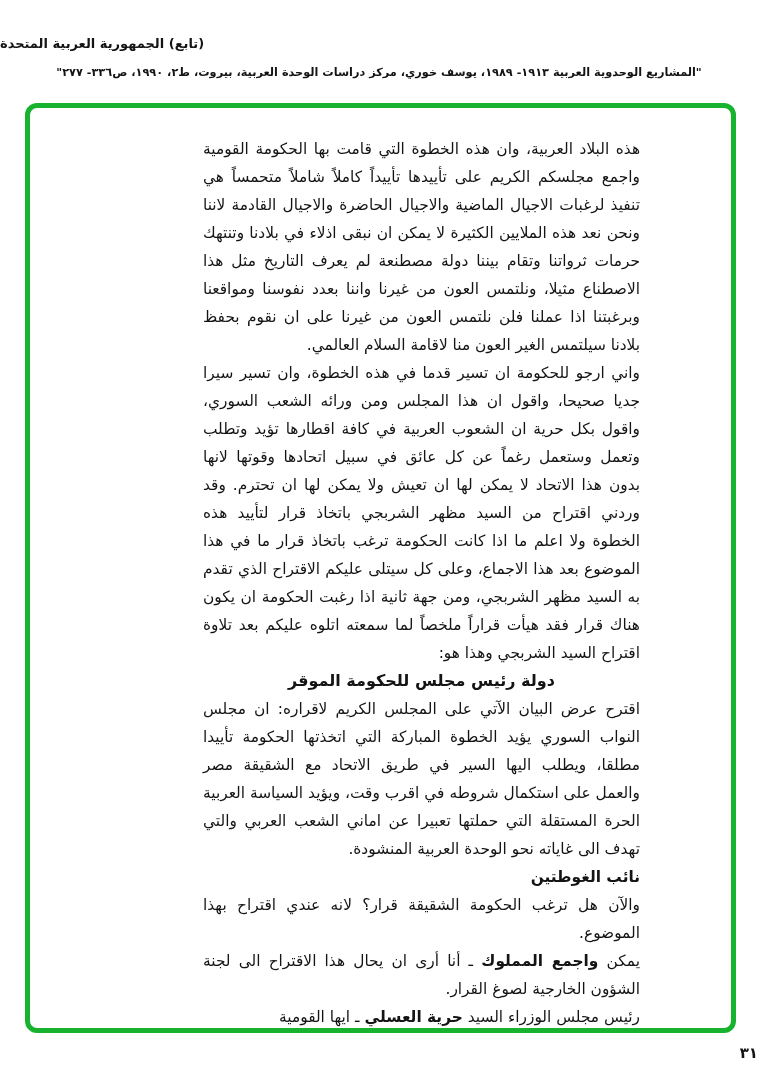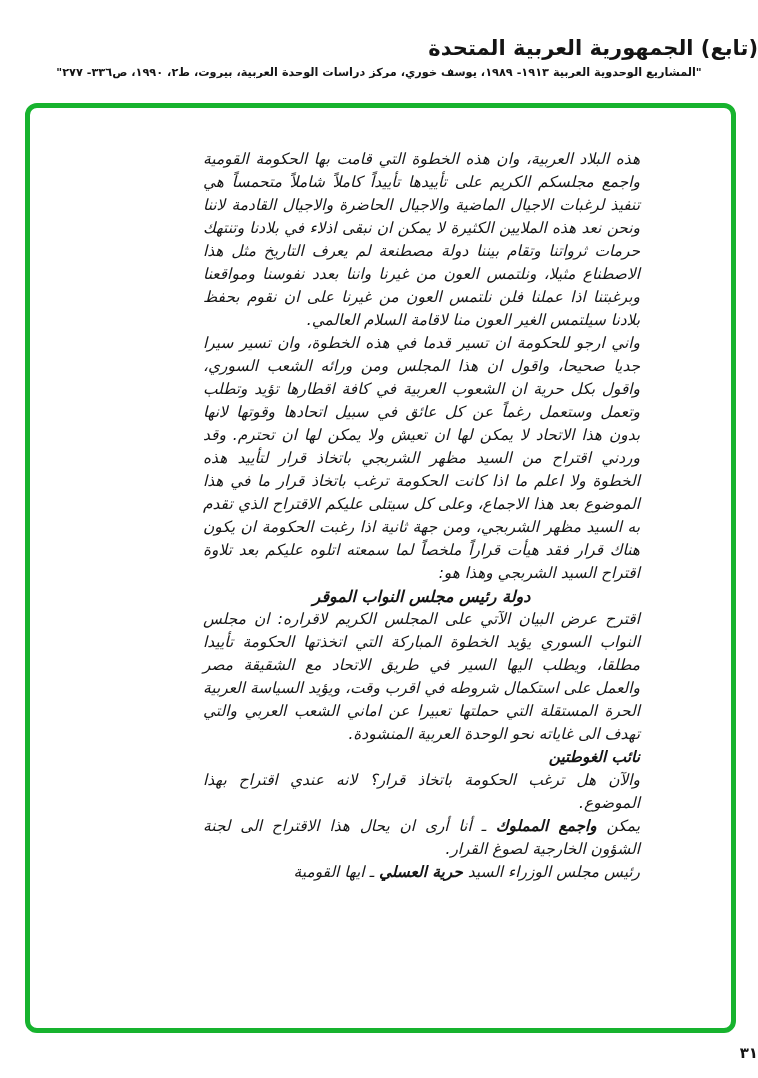--- a/index.html
+++ b/index.html
@@ -11,22 +11,22 @@
     direction: rtl;
     font-family: "DejaVu Sans", sans-serif;
     color: #141414;
     overflow: hidden;
   }
   .header-title {
     position: absolute;
     top: 36px;
     left: 0;
     right: 0;
-    text-align: right;
-    font-size: 21px;
+    text-align: left;
+    font-size: 13px;
     font-weight: bold;
     letter-spacing: 0.2px;
   }
   .header-source {
     position: absolute;
     top: 66px;
     left: 30px;
     right: 30px;
     text-align: center;
     font-size: 11.3px;
@@ -38,28 +38,27 @@
     left: 25px;
     top: 103px;
     width: 711px;
     height: 930px;
     border: 5px solid #17b32e;
     border-radius: 12px;
     background: transparent;
   }
   .content {
     position: absolute;
-    top: 148px;
+    top: 135px;
     right: 118px;
     width: 437px;
     font-size: 15.4px;
-    line-height: 23px;
+    line-height: 28px;
     text-align: justify;
     text-align-last: right;
-    font-style: italic;
   }
   .content p { margin: 0; }
   .section-heading {
     text-align: center;
     text-align-last: center;
     font-weight: bold;
     font-size: 16px;
     margin: 23px 0 27px 0;
   }
   .signature {
@@ -85,28 +84,28 @@
 <div class="header-source">"المشاريع الوحدوية العربية ١٩١٣- ١٩٨٩، يوسف خوري، مركز دراسات الوحدة العربية، بيروت، ط٢، ١٩٩٠، ص٣٣٦- ٢٧٧"</div>
 
 <div class="frame"></div>
 
 <div class="content">
 
   <p>هذه البلاد العربية، وان هذه الخطوة التي قامت بها الحكومة القومية واجمع مجلسكم الكريم على تأييدها تأييداً كاملاً شاملاً متحمساً هي تنفيذ لرغبات الاجيال الماضية والاجيال الحاضرة والاجيال القادمة لاننا ونحن نعد هذه الملايين الكثيرة لا يمكن ان نبقى اذلاء في بلادنا وتنتهك حرمات ثرواتنا وتقام بيننا دولة مصطنعة لم يعرف التاريخ مثل هذا الاصطناع مثيلا، ونلتمس العون من غيرنا واننا بعدد نفوسنا ومواقعنا وبرغبتنا اذا عملنا فلن نلتمس العون من غيرنا على ان نقوم بحفظ بلادنا سيلتمس الغير العون منا لاقامة السلام العالمي.</p>
 
   <p>واني ارجو للحكومة ان تسير قدما في هذه الخطوة، وان تسير سيرا جديا صحيحا، واقول ان هذا المجلس ومن ورائه الشعب السوري، واقول بكل حرية ان الشعوب العربية في كافة اقطارها تؤيد وتطلب وتعمل وستعمل رغماً عن كل عائق في سبيل اتحادها وقوتها لانها بدون هذا الاتحاد لا يمكن لها ان تعيش ولا يمكن لها ان تحترم. وقد وردني اقتراح من السيد مظهر الشربجي باتخاذ قرار لتأييد هذه الخطوة ولا اعلم ما اذا كانت الحكومة ترغب باتخاذ قرار ما في هذا الموضوع بعد هذا الاجماع، وعلى كل سيتلى عليكم الاقتراح الذي تقدم به السيد مظهر الشربجي، ومن جهة ثانية اذا رغبت الحكومة ان يكون هناك قرار فقد هيأت قراراً ملخصاً لما سمعته اتلوه عليكم بعد تلاوة اقتراح السيد الشربجي وهذا هو:</p>
 
-  <p class="section-heading">دولة رئيس مجلس النواب الموقر</p>
+  <p class="section-heading">دولة رئيس مجلس للحكومة الموقر</p>
 
   <p>اقترح عرض البيان الآتي على المجلس الكريم لاقراره: ان مجلس النواب السوري يؤيد الخطوة المباركة التي اتخذتها الحكومة تأييدا مطلقا، ويطلب اليها السير في طريق الاتحاد مع الشقيقة مصر والعمل على استكمال شروطه في اقرب وقت، ويؤيد السياسة العربية الحرة المستقلة التي حملتها تعبيرا عن اماني الشعب العربي والتي تهدف الى غاياته نحو الوحدة العربية المنشودة.</p>
 
   <p class="signature">نائب الغوطتين</p>
 
 
-  <p>والآن هل ترغب الحكومة باتخاذ قرار؟ لانه عندي اقتراح بهذا الموضوع.</p>
+  <p>والآن هل ترغب الحكومة الشقيقة قرار؟ لانه عندي اقتراح بهذا الموضوع.</p>
 
   <p><span>يمكن </span><span class="bold-name">واجمع المملوك</span><span> ـ أنا أرى ان يحال هذا الاقتراح الى لجنة الشؤون الخارجية لصوغ القرار.</span></p>
 
   <p><span>رئيس مجلس الوزراء السيد </span><span class="bold-name">حرية العسلي</span><span> ـ ايها القومية</span></p>
 
 </div>
 
 <div class="page-number">٣١</div>
 
 </body></html>

